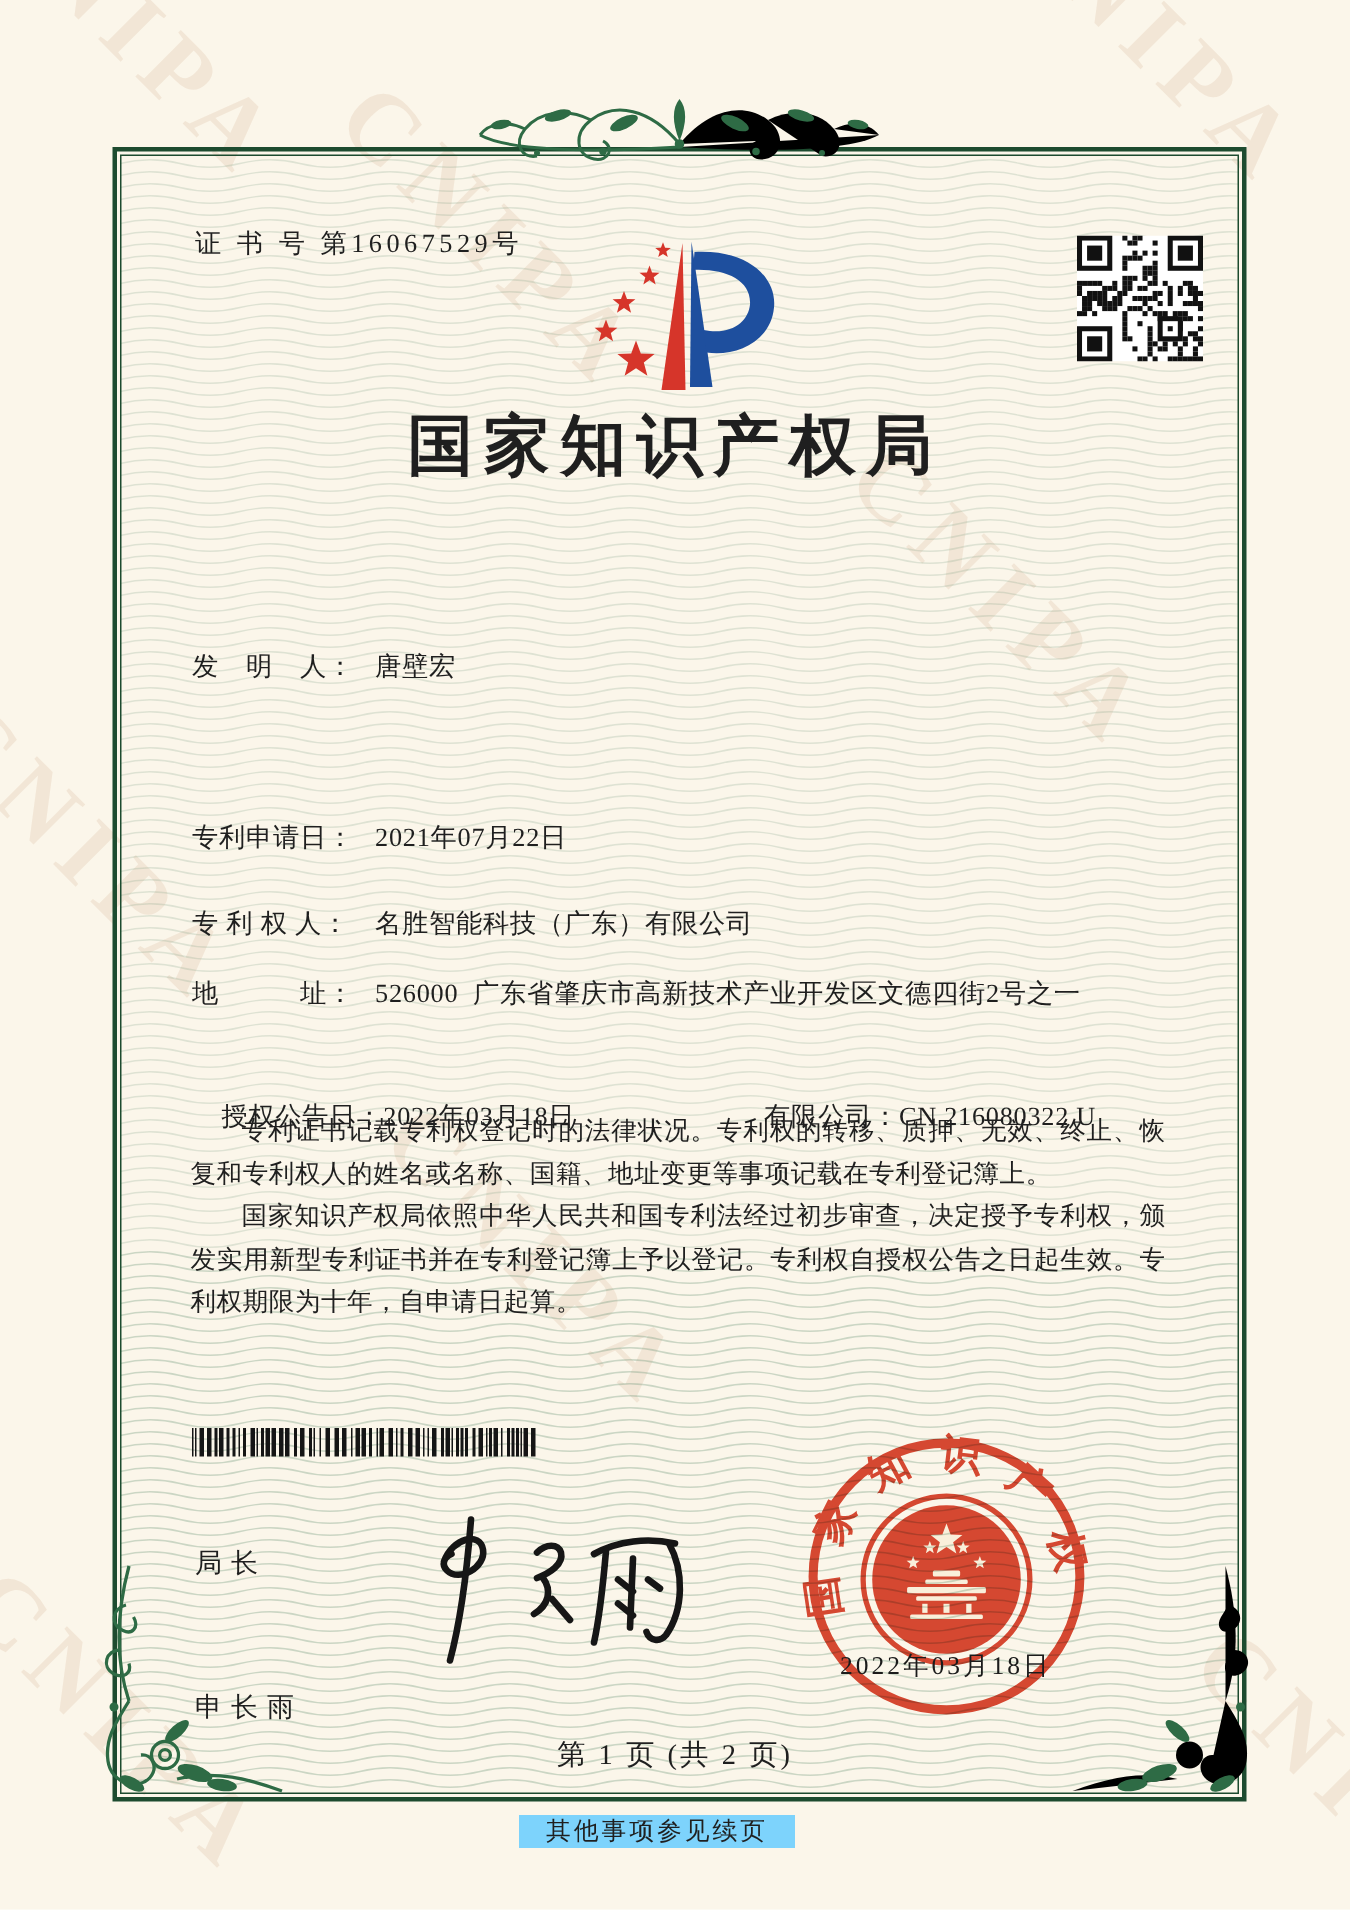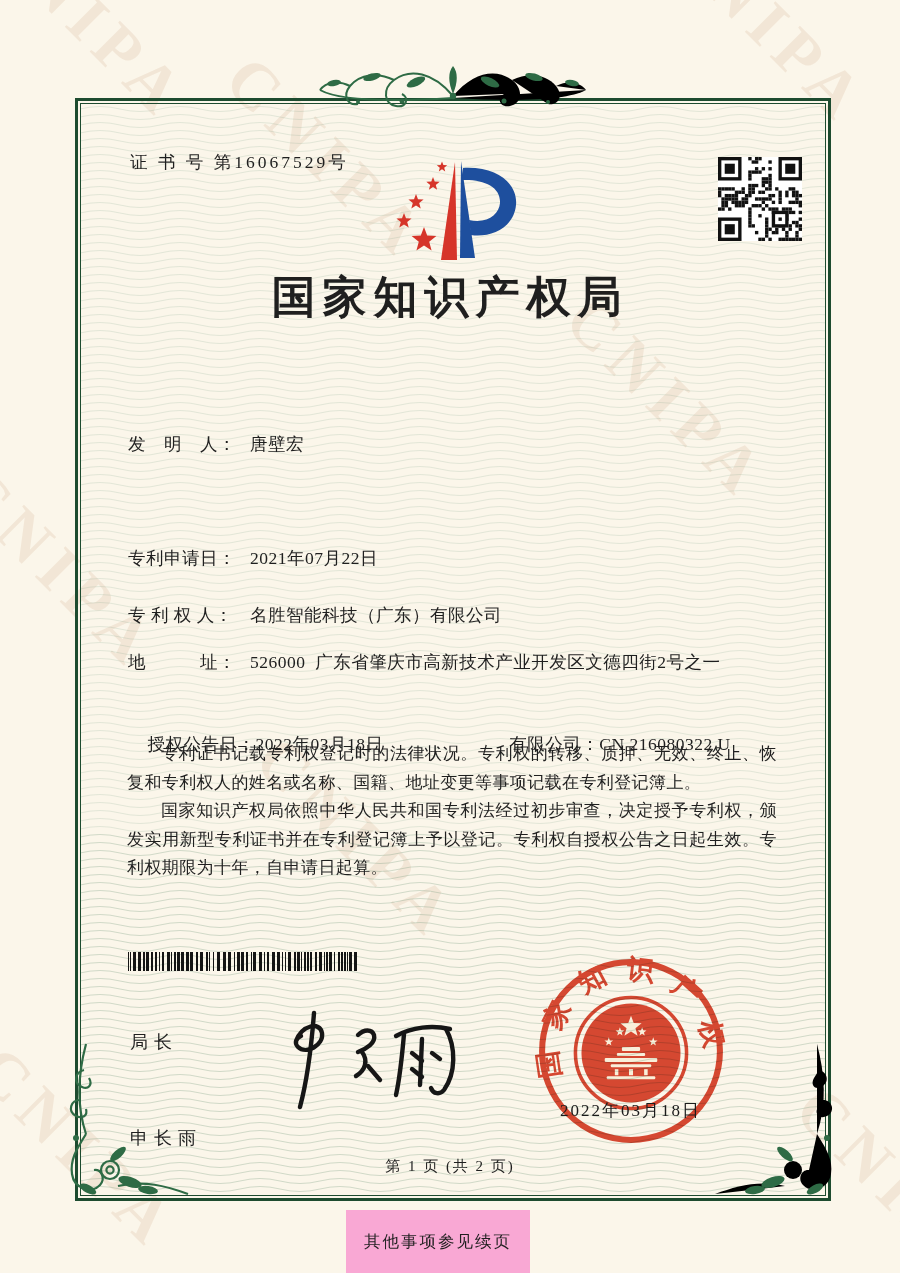--- a/index.html
+++ b/index.html
@@ -46,23 +46,23 @@
   .barcode{position:absolute; left:128px; top:952px; width:232px; height:19px;
     display:flex; z-index:3; background:transparent;}
   .barcode div{background:#151515; height:100%; flex:none;}
   .barcode i{height:100%; flex:none;}
   .officer{position:absolute; left:130px; z-index:3; font-size:18px; letter-spacing:6px;}
   .sig{position:absolute; left:262px; top:1005px; z-index:4;}
   .seal{position:absolute; left:535px; top:955px; z-index:3; mix-blend-mode:multiply; opacity:0.96;}
   .seal-date{position:absolute; left:560px; top:1099px; z-index:4; font-size:17px;
     letter-spacing:2px; color:#1b1b1b;}
   .page-num{position:absolute; left:75px; top:1157px; width:750px; text-align:center;
-    font-size:15px; letter-spacing:2px; z-index:3;}
-  .cont-note{position:absolute; left:346px; top:1210px; background:#f9a8d4;
-    padding:21px 18px; font-size:16.5px; letter-spacing:2px; z-index:3;}
+    font-size:19px; letter-spacing:2px; z-index:3;}
+  .cont-note{position:absolute; left:346px; top:1210px; background:#7dd3fc;
+    padding:0 18px; font-size:16.5px; letter-spacing:2px; z-index:3;}
 </style>
 </head>
 <body>
 
 <div class="page">
 
   <div class="wm" style="left:-40px;top:-20px">CNIPA</div>
   <div class="wm" style="left:200px;top:120px">CNIPA</div>
   <div class="wm" style="left:640px;top:-15px">CNIPA</div>
   <div class="wm" style="left:540px;top:360px">CNIPA</div>

